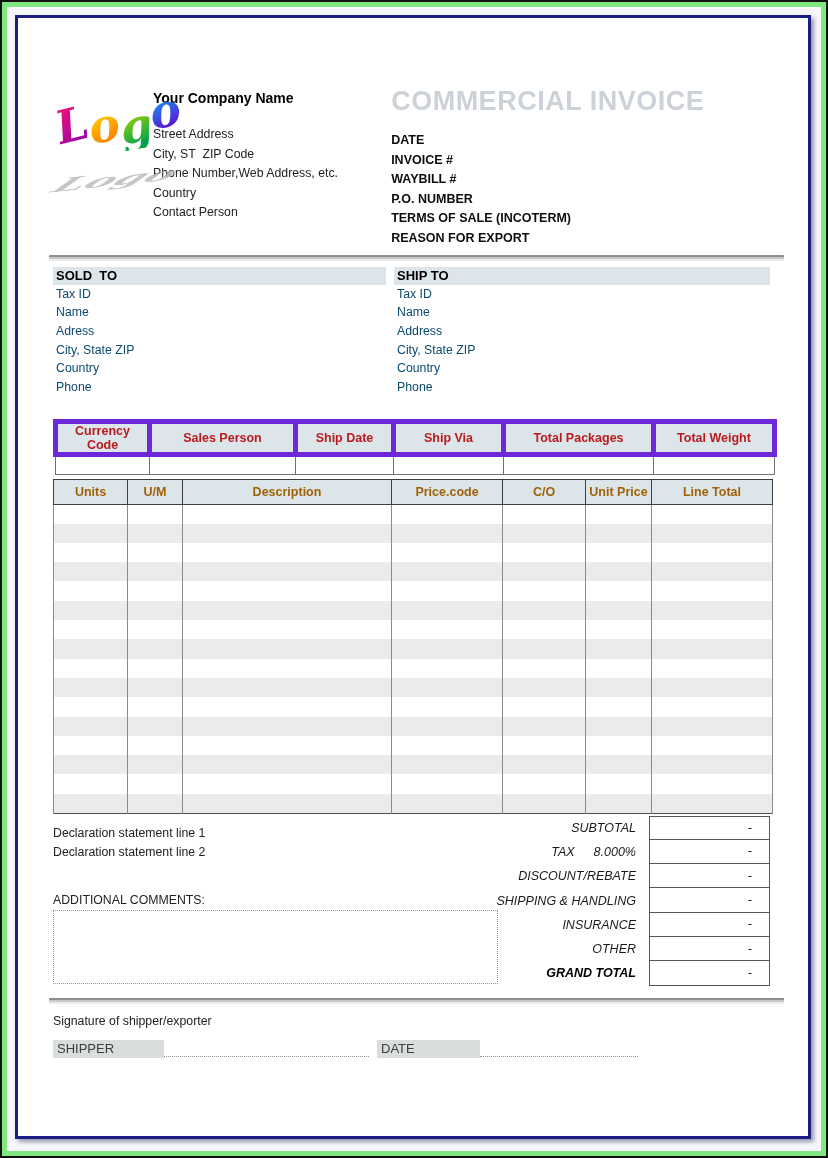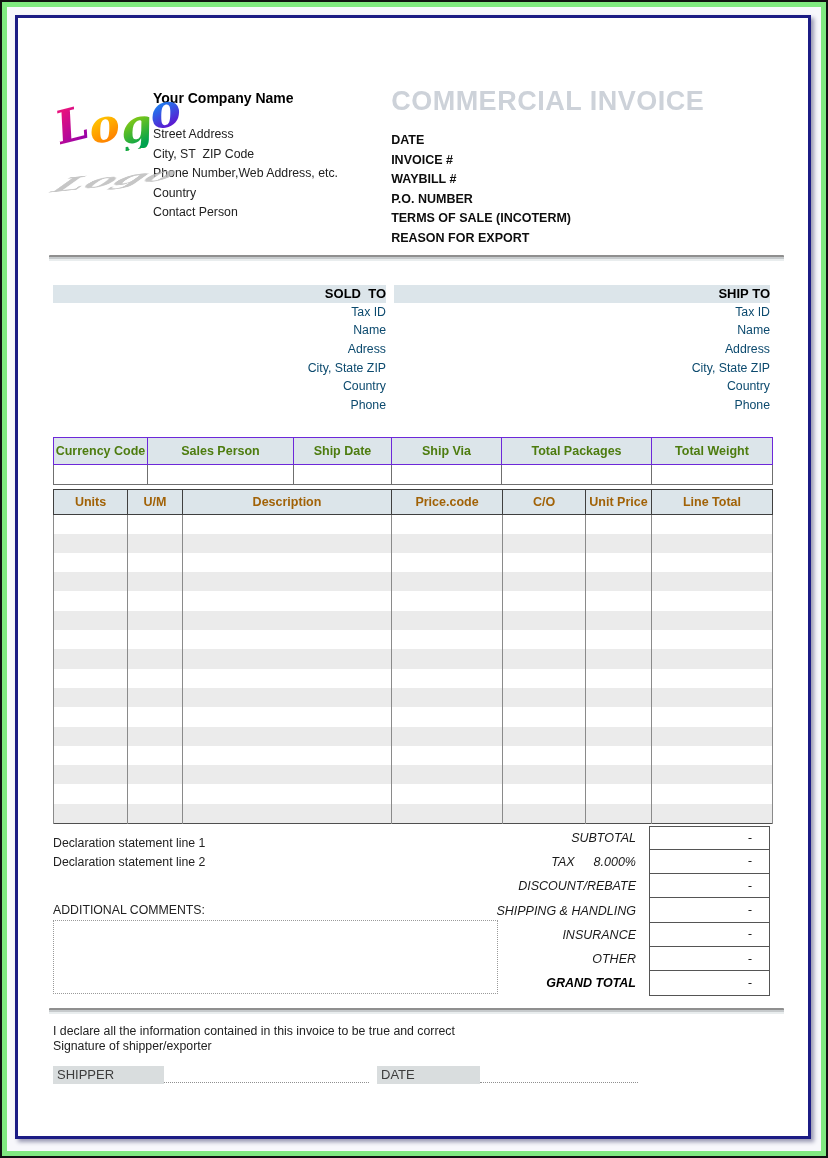--- a/index.html
+++ b/index.html
@@ -68,36 +68,36 @@
 
   
   .band {
     height:8px; margin:6px -14px 0 -4px;
     background:linear-gradient(180deg,#8f8f8f 0 2px,#c6cacc 2px 4px,#e9edee 4px 6px,#ffffff 6px 8px);
     border-radius:1px;
   }
   .band.lower { margin-top:13px; height:7px; }
 
   
-  .parties-row { display:flex; margin-top:22px;text-align:right; }
+  .parties-row { display:flex; margin-top:4px; }
   .party { }
   .party.sold { width:333px; margin-right:8px; }
   .party.ship { flex:1; }
   .party-header {
     background:#dce5ea; font-weight:bold; font-size:13px; color:#000;
     height:18px; line-height:18px; padding-left:3px; white-space:pre;
   }
   .party-field { font-size:12.3px; line-height:18.7px; color:#0c4a6e; padding-left:3px; }
 
   
   table { border-collapse:collapse; width:719px; table-layout:fixed; }
   .ship-table { margin-top:22px; }
   .ship-table th {
-    background:#dce5ea; border:1px solid #6d28d9;
-    font-size:12.5px; font-weight:bold; color:#4d7c0f; height:27px;
+    background:#dce5ea; border:5px solid #6d28d9;
+    font-size:12.5px; font-weight:bold; color:#b91c1c; height:27px;
   }
   .ship-table td { border:1px solid #6f6f6f; height:20px; background:#fff; }
 
   .items-table { margin-top:4px; }
   .items-table th {
     background:#dce5ea; border:1px solid #3f3f3f;
     font-size:12.5px; font-weight:bold; color:#a16207; height:25px;
   }
   .items-table td { border-left:1px solid #8a8a8a; border-right:1px solid #8a8a8a; height:19.3px; }
   .items-table tbody tr:nth-child(even) td { background:#ebebeb; }
@@ -438,21 +438,20 @@
       <div class="totals-row">
         <span class="t-label bold">GRAND TOTAL</span>
         <span class="t-box">-</span>
       </div>
     </div>
   </div>
 
   <div class="band lower"></div>
 
   <div class="footer-decl">
-    <div>I declare all the information contained in this invoice to be true and correct</div>
     <div>Signature of shipper/exporter</div>
   </div>
   <div class="sig-row">
     <div class="sig-label shipper">SHIPPER</div>
     <div class="dotline dot-1"></div>
     <div class="sig-gap"></div>
     <div class="sig-label date">DATE</div>
     <div class="dotline dot-2"></div>
   </div>
 

